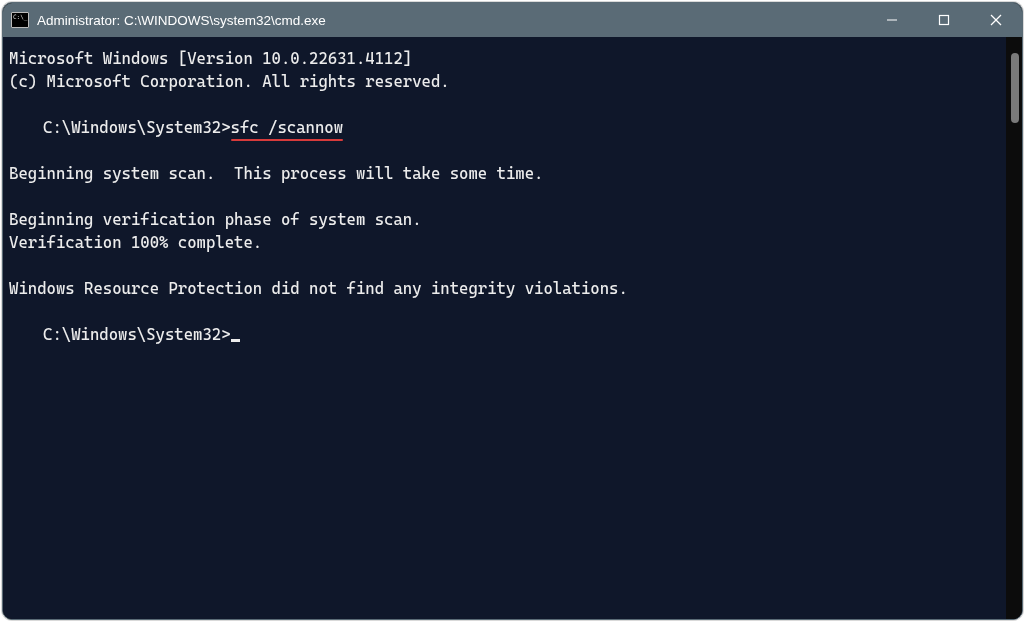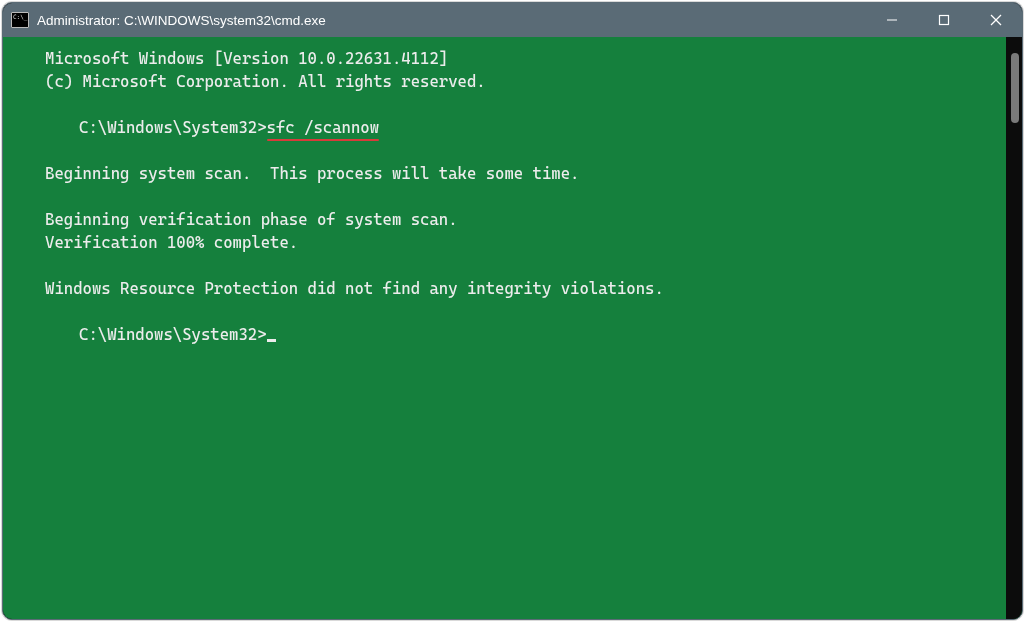--- a/index.html
+++ b/index.html
@@ -74,23 +74,22 @@
       display: flex;
       align-items: center;
       justify-content: center;
       color: #ffffff;
       cursor: pointer;
     }
     .win-btn svg { display: block; }
     .terminal-wrapper {
       flex: 1;
       display: flex;
-      background: #15803d;
+      background: #0f172a;
       position: relative;
-      padding-left: 36px;
     }
     .terminal {
       flex: 1;
       padding: 10px 6px 6px 6px;
       font-family: Consolas, "Cascadia Mono", monospace;
       font-size: 16px;
       line-height: 23px;
       color: #ececec;
       white-space: pre;
       letter-spacing: 0px;

